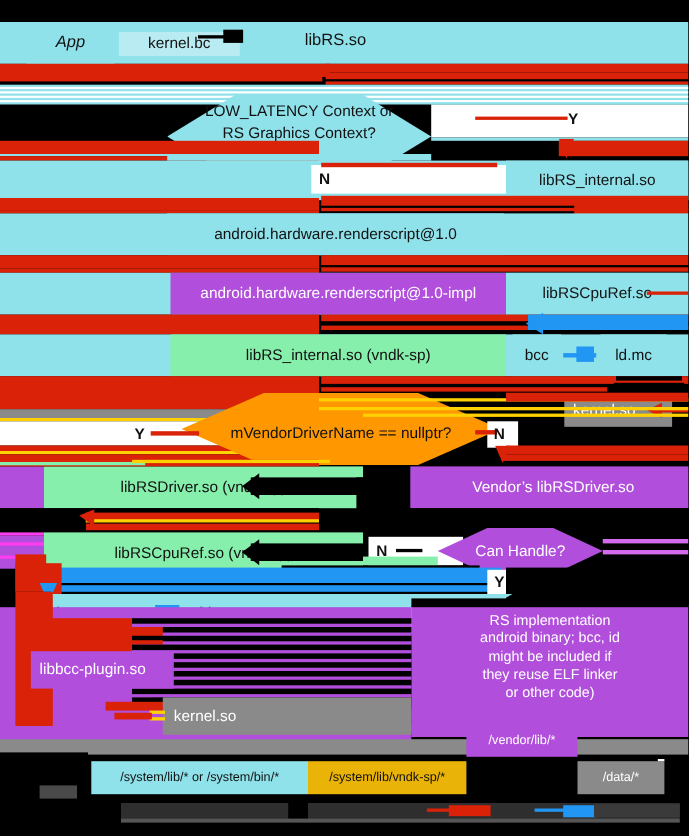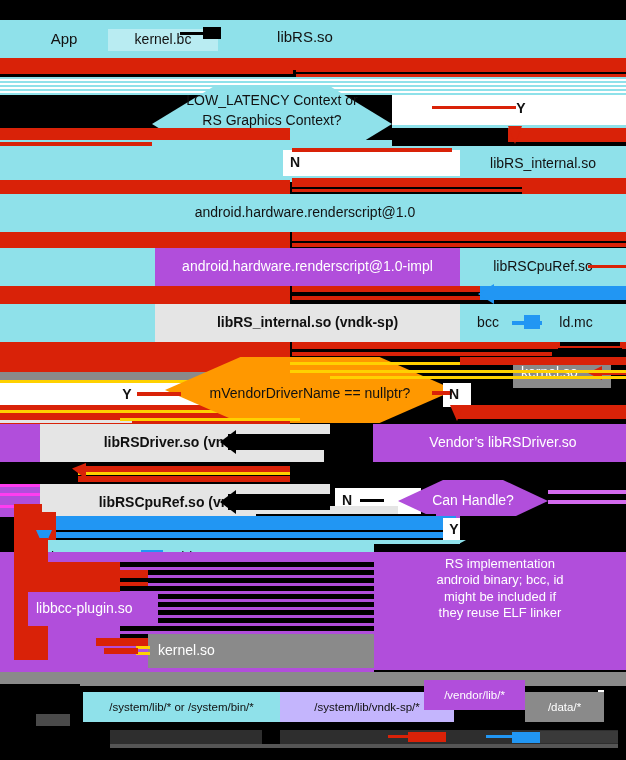--- a/index.html
+++ b/index.html
@@ -4,21 +4,21 @@
 <style>
   html,body{margin:0;padding:0;background:#000;}
   body{width:626px;height:760px;overflow:hidden;
        font-family:"Liberation Sans","DejaVu Sans",sans-serif;}
   #stage{position:relative;width:626px;height:760px;background:#000;overflow:hidden;}
   .abs{position:absolute;box-sizing:border-box;}
   .lbl{display:flex;align-items:center;justify-content:center;
        text-align:center;line-height:1.12;}
   .cyan{background:#8fe1ea;color:#121212;}
   .cyan2{background:#b9ecf2;color:#121212;}
-  .orange{background:#e5e5e5;color:#101010;font-weight:bold;}
+  .orange{background:#86efac;color:#101010;}
   .purple{background:#b14edb;color:#ffffff;}
   .gray{background:#8a8a8a;color:#ffffff;}
   .red{background:#d92208;}
   .blue{background:#2196f3;}
   .black{background:#000;}
   .yellow{background:#ffd100;}
   .white{background:#fff;color:#111;}
   .t14{font-size:14px;}
   .t15{font-size:15px;}
   .diamond-cy{background:#8fe1ea;color:#111;
@@ -34,21 +34,21 @@
 </head>
 <body>
 
 <div id="stage">
 
   <div class="abs black" style="left:0;top:0;width:626px;height:20px;"></div>
 
   <div class="abs cyan" style="left:0;top:20px;width:626px;height:38px;"></div>
   <div class="abs black" style="left:0;top:0;width:36px;height:20px;"></div>
 
-  <div class="abs lbl cyan t15" style="left:24px;top:20px;width:80px;height:38px;">App</div>
+  <div class="abs lbl cyan t15" style="left:24px;top:20px;width:80px;height:38px;font-style:italic;">App</div>
 
   <div class="abs cyan2 lbl t14" style="left:108px;top:29px;width:110px;height:22px;">kernel.bc</div>
   <div class="abs black" style="left:180px;top:32px;width:34px;height:3px;"></div>
   <div class="abs black" style="left:203px;top:27px;width:18px;height:12px;"></div>
 
   <div class="abs lbl cyan t15" style="left:250px;top:20px;width:110px;height:34px;">libRS.so</div>
 
   <div class="abs red scan" style="left:0;top:58px;width:300px;height:12px;"></div>
   <div class="abs red scan" style="left:296px;top:58px;width:330px;height:8px;"></div>
   <div class="abs red scan" style="left:0;top:70px;width:293px;height:4px;"></div>
@@ -221,20 +221,21 @@
   <div class="abs blue" style="left:141px;top:550px;width:22px;height:14px;"></div>
   <div class="abs lbl cyan t14" style="left:168px;top:540px;width:60px;height:36px;">ld.mc</div>
   <div class="abs cyan" style="left:440px;top:540px;width:26px;height:14px;clip-path:polygon(0 0,100% 0,0 100%);"></div>
 
   <div class="abs purple" style="left:374px;top:550px;width:252px;height:120px;padding:6px 8px;">
     <div style="font-size:13px;line-height:1.26;text-align:center;color:#fff;">
       <div>RS implementation</div>
       <div>android binary; bcc, id</div>
       <div>might be included if</div>
       <div>they reuse ELF linker</div>
+      <div>or other code)</div>
     </div>
   </div>
   <div class="abs black" style="left:374px;top:544px;width:252px;height:8px;"></div>
 
   <div class="abs purple" style="left:0;top:552px;width:374px;height:122px;"></div>
   <div class="abs red" style="left:14px;top:538px;width:34px;height:122px;"></div>
   <div class="abs black" style="left:120px;top:562px;width:254px;height:5px;"></div>
   <div class="abs red" style="left:28px;top:562px;width:92px;height:32px;"></div>
   <div class="abs black" style="left:120px;top:570px;width:254px;height:5px;"></div>
   <div class="abs red" style="left:28px;top:570px;width:120px;height:10px;"></div>
@@ -258,22 +259,22 @@
   <div class="abs red" style="left:104px;top:648px;width:34px;height:6px;"></div>
 
   <div class="abs gray" style="left:148px;top:660px;width:226px;height:6px;"></div>
 
   <div class="abs gray" style="left:0;top:672px;width:626px;height:14px;"></div>
   <div class="abs black" style="left:0;top:684px;width:80px;height:6px;"></div>
 
   <div class="abs black" style="left:0;top:690px;width:626px;height:34px;"></div>
 
   <div class="abs legend-cell" style="left:83px;top:692px;width:197px;background:#8fe1ea;color:#111111;">/system/lib/* or /system/bin/*</div>
-  <div class="abs legend-cell" style="left:280px;top:692px;width:174px;background:#c4b5fd;color:#111111;">/system/lib/vndk-sp/*</div>
-  <div class="abs legend-cell" style="left:424px;top:680px;width:101px;background:#b14edb;color:#ffffff;">/vendor/lib/*</div>
+  <div class="abs legend-cell" style="left:280px;top:692px;width:144px;background:#eab308;color:#111111;">/system/lib/vndk-sp/*</div>
+  <div class="abs legend-cell" style="left:424px;top:658px;width:101px;background:#b14edb;color:#ffffff;">/vendor/lib/*</div>
   <div class="abs legend-cell" style="left:525px;top:692px;width:79px;background:#8a8a8a;color:#ffffff;">/data/*</div>
   <div class="abs" style="left:598px;top:690px;width:6px;height:2px;background:#ffffff;"></div>
 
   <div class="abs" style="left:36px;top:714px;width:34px;height:12px;background:#4a4a4a;"></div>
 
   <div class="abs" style="left:110px;top:730px;width:508px;height:14px;background:#2e2e2e;"></div>
   <div class="abs" style="left:110px;top:744px;width:508px;height:4px;background:#555;"></div>
   <div class="abs black" style="left:262px;top:730px;width:18px;height:14px;"></div>
   <div class="abs red" style="left:408px;top:732px;width:38px;height:10px;"></div>
   <div class="abs red" style="left:388px;top:735px;width:26px;height:3px;"></div>

